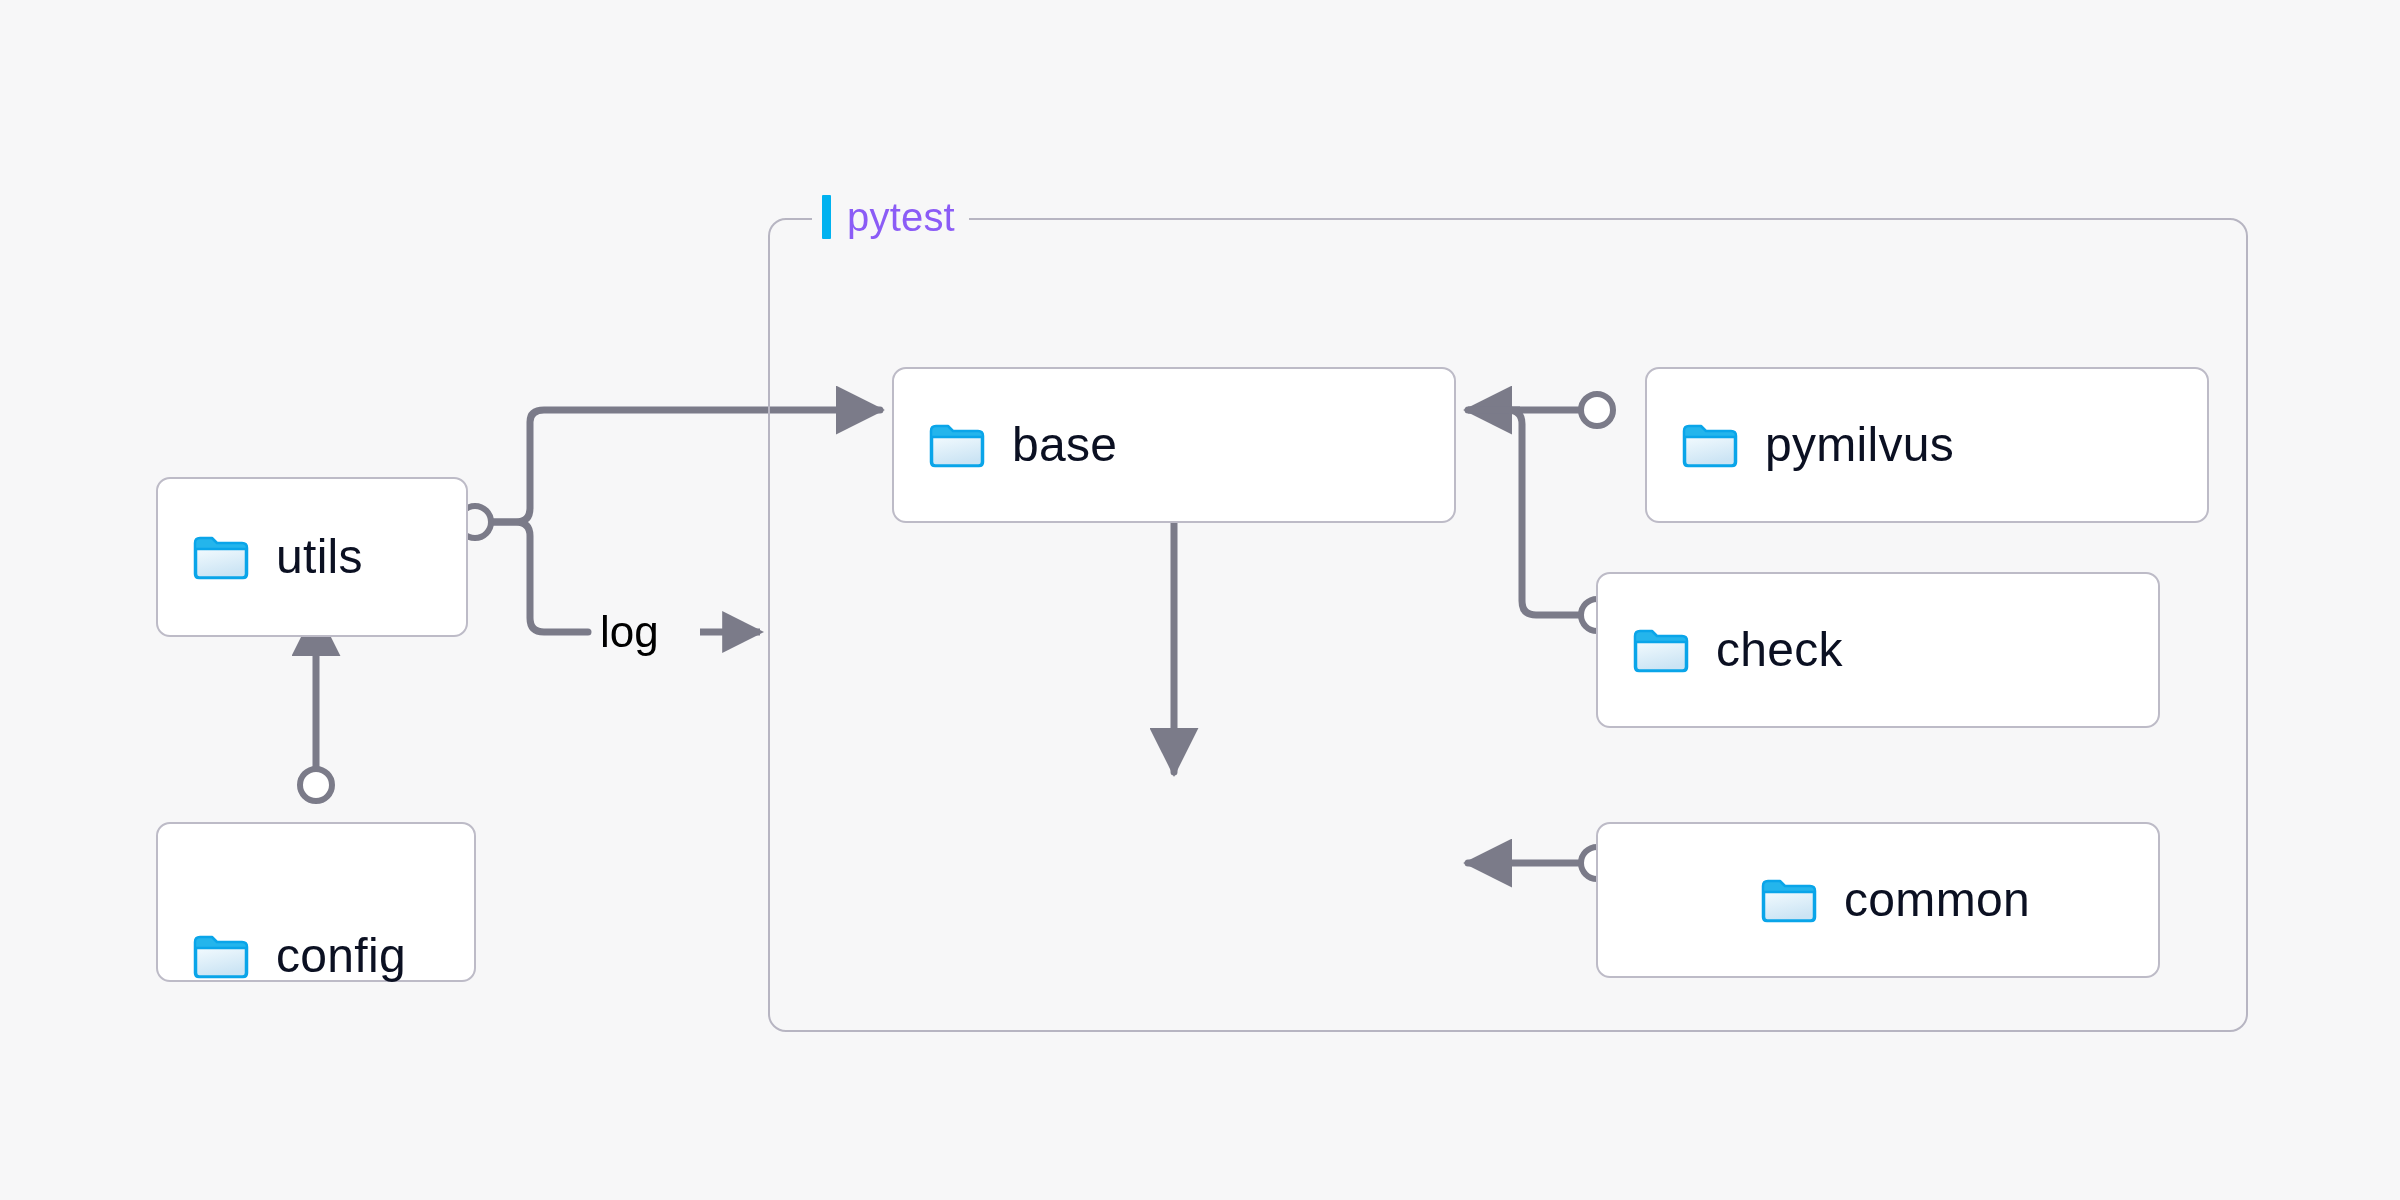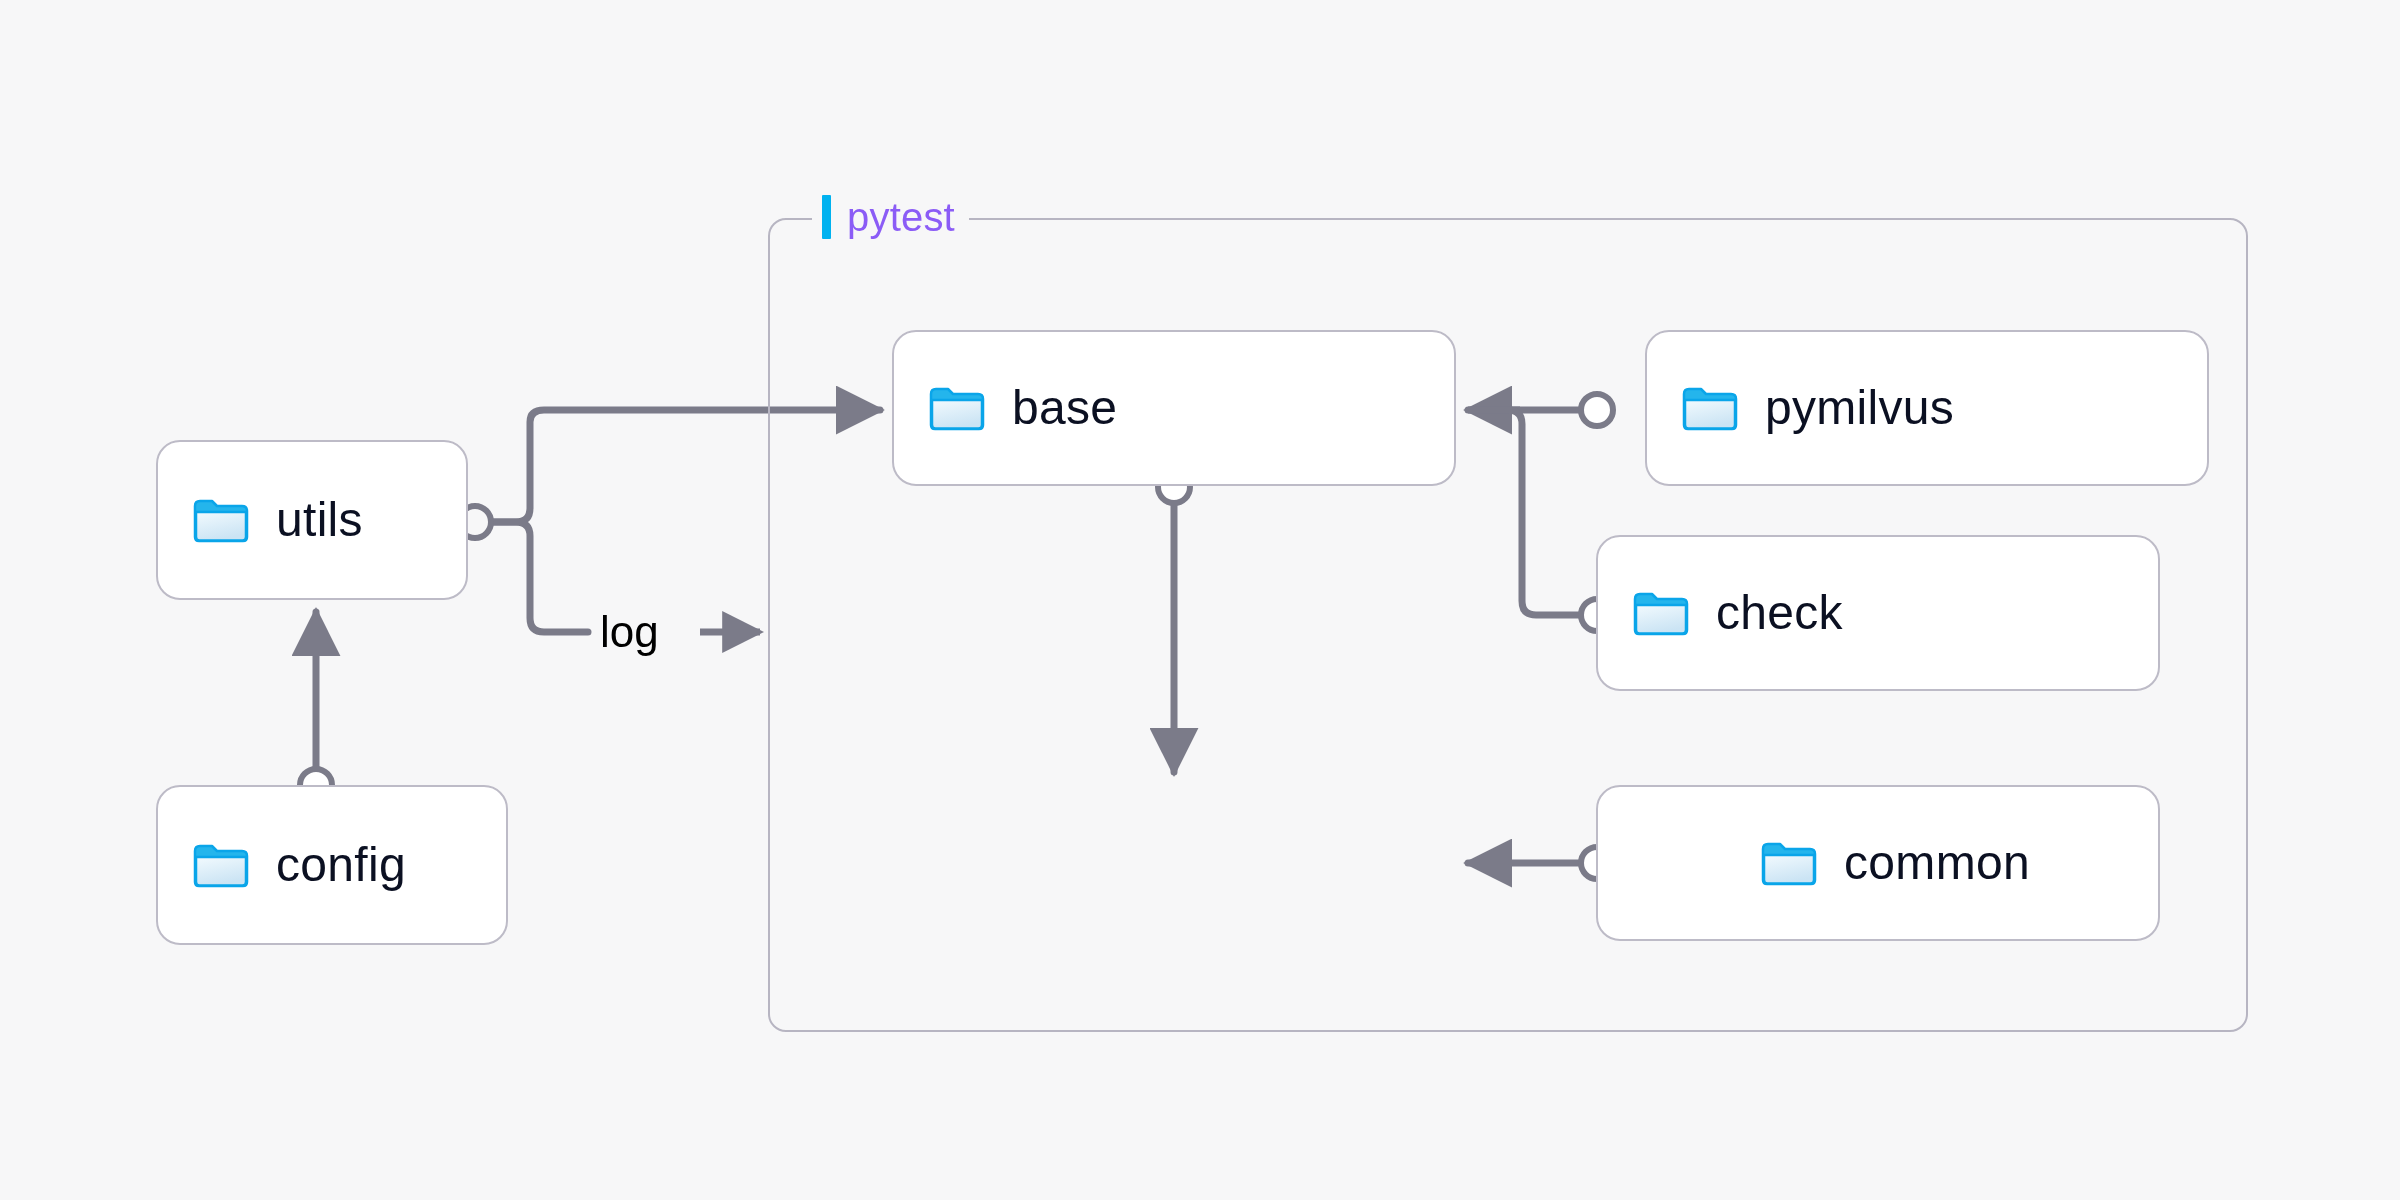--- a/index.html
+++ b/index.html
@@ -51,25 +51,26 @@
     color: #8b5cf6;
     letter-spacing: 0.2px;
     white-space: nowrap;
   }
   
   .node {
     position: absolute;
     box-sizing: border-box;
     background: #ffffff;
     border: 2px solid #bdbbc7;
-    border-radius: 24px;
+    border-radius: 14px;
     display: flex;
     align-items: center;
     padding-left: 34px;
     gap: 26px;
+    margin-top: 37px;
   }
   .node-label {
     font-size: 48px;
     color: #0b1022;
     letter-spacing: 0.3px;
     white-space: nowrap;
     line-height: 1;
   }
   .folder-icon {
     flex: 0 0 auto;
@@ -149,21 +150,21 @@
   </div>
 
   <div class="node" style="left:156px; top:440px; width:312px; height:160px;">
     <svg class="folder-icon" viewBox="0 0 58 48">
       <path d="M3 10 Q3 5 8 5 L20 5 L25 10 L50 10 Q55 10 55 15 L55 41 Q55 45 51 45 L7 45 Q3 45 3 41 Z" fill="#24b5ec" stroke="#0aa5e9" stroke-width="2.5" stroke-linejoin="round"></path>
       <path d="M4 16 L54 16 L54 41 Q54 44.5 50.5 44.5 L7.5 44.5 Q4 44.5 4 41 Z" fill="url(#folderGrad)" stroke="#0aa5e9" stroke-width="2.5" stroke-linejoin="round"></path>
     </svg>
     <span class="node-label">utils</span>
   </div>
 
-  <div class="node" style="left:156px; top:785px; width:352px; height:160px;">
+  <div class="node" style="left:156px; top:785px; width:320px; height:160px;align-items:flex-end;">
     <svg class="folder-icon" viewBox="0 0 58 48">
       <path d="M3 10 Q3 5 8 5 L20 5 L25 10 L50 10 Q55 10 55 15 L55 41 Q55 45 51 45 L7 45 Q3 45 3 41 Z" fill="#24b5ec" stroke="#0aa5e9" stroke-width="2.5" stroke-linejoin="round"></path>
       <path d="M4 16 L54 16 L54 41 Q54 44.5 50.5 44.5 L7.5 44.5 Q4 44.5 4 41 Z" fill="url(#folderGrad)" stroke="#0aa5e9" stroke-width="2.5" stroke-linejoin="round"></path>
     </svg>
     <span class="node-label">config</span>
   </div>
 
   <div class="node" style="left:892px; top:330px; width:564px; height:156px;">
     <svg class="folder-icon" viewBox="0 0 58 48">
       <path d="M3 10 Q3 5 8 5 L20 5 L25 10 L50 10 Q55 10 55 15 L55 41 Q55 45 51 45 L7 45 Q3 45 3 41 Z" fill="#24b5ec" stroke="#0aa5e9" stroke-width="2.5" stroke-linejoin="round"></path>

